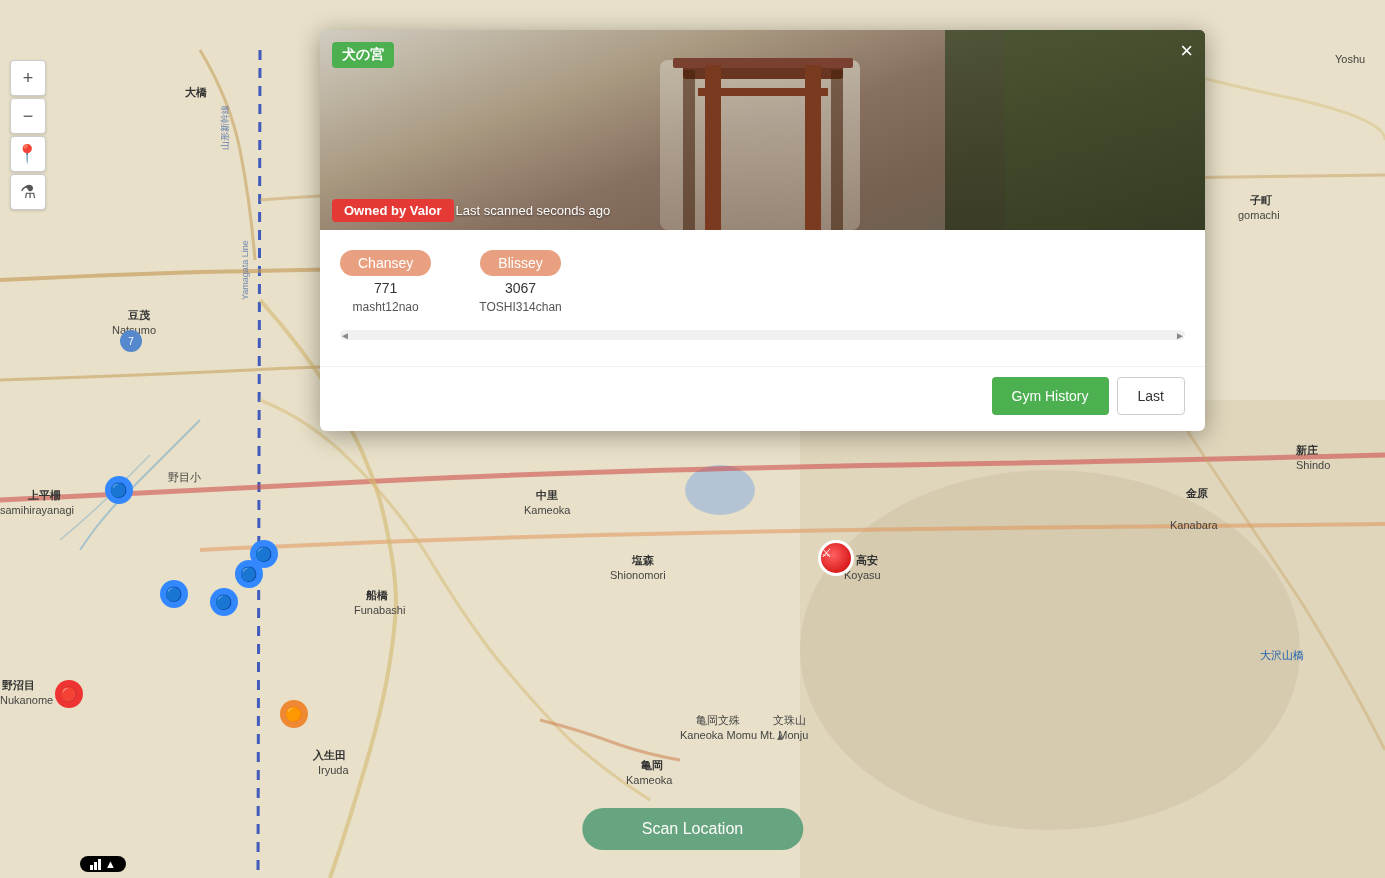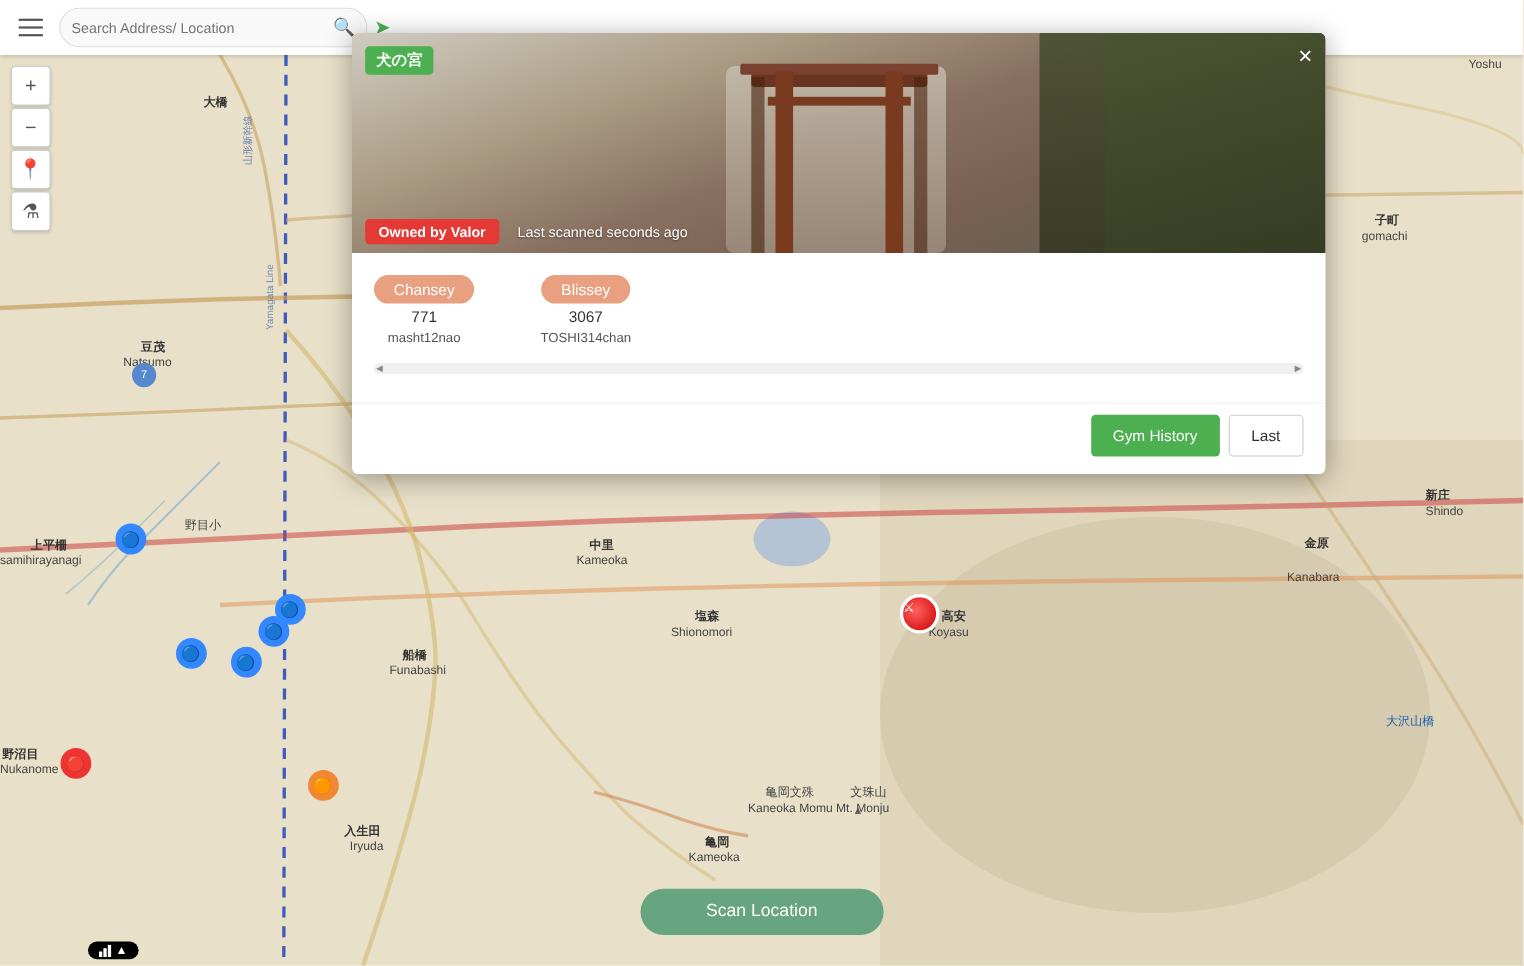--- a/index.html
+++ b/index.html
@@ -184,21 +184,21 @@
       cursor: pointer;
       line-height: 1;
     }
 
     .modal-info-bar {
       position: absolute;
       bottom: 0; left: 0; right: 0;
       padding: 8px 12px;
       display: flex;
       align-items: center;
-      gap: 17px;
+      gap: 2px;
     }
 
     .owned-badge {
       background: #e53935;
       color: #fff;
       padding: 4px 12px;
       border-radius: 4px;
       font-size: 13px;
       font-weight: bold;
     }
@@ -209,21 +209,21 @@
       text-shadow: 0 1px 2px rgba(0,0,0,0.5);
     }
 
     .modal-body {
       padding: 20px 20px 10px;
       min-height: 120px;
     }
 
     .pokemon-list {
       display: flex;
-      gap: 60px;
+      gap: 48px;
       margin-bottom: 10px;
     }
 
     .pokemon-item {
       display: flex;
       flex-direction: column;
       align-items: center;
       gap: 4px;
     }
 
@@ -391,32 +391,20 @@
 
     <text x="775" y="740" fill="#666" font-size="10">▲</text>
 
     <path d="M 540 720 Q 580 730 620 745 Q 650 755 680 760" stroke="#cc7744" stroke-width="3" fill="none" opacity="0.5"></path>
 
     <path d="M 1100 50 Q 1200 80 1300 100 Q 1385 120 1385 140" stroke="#d4b870" stroke-width="3" fill="none" opacity="0.4"></path>
 
     <path d="M 900 50 Q 1000 150 1100 300 Q 1200 450 1300 600 Q 1350 680 1385 750" stroke="#c8a060" stroke-width="3" fill="none" opacity="0.4"></path>
   </svg>
 
-  <div class="top-bar">
-    <button class="menu-btn">
-      <span></span>
-        <span></span>
-        <span></span>
-    </button>
-    <div class="search-bar">
-      <input type="text" placeholder="Search Address/ Location" style="">
-      <button class="search-icon-btn">🔍</button>
-    </div>
-    <button class="location-btn">➤</button>
-  </div>
 
   <div class="map-controls">
     <button class="map-ctrl-btn">+</button>
     <button class="map-ctrl-btn">−</button>
     <button class="map-ctrl-btn">📍</button>
     <button class="map-ctrl-btn">⚗</button>
   </div>
 
   <div class="map-label dark" style="top:85px;left:185px">大橋</div>
   <div class="map-label" style="top:98px;left:173px"></div>

